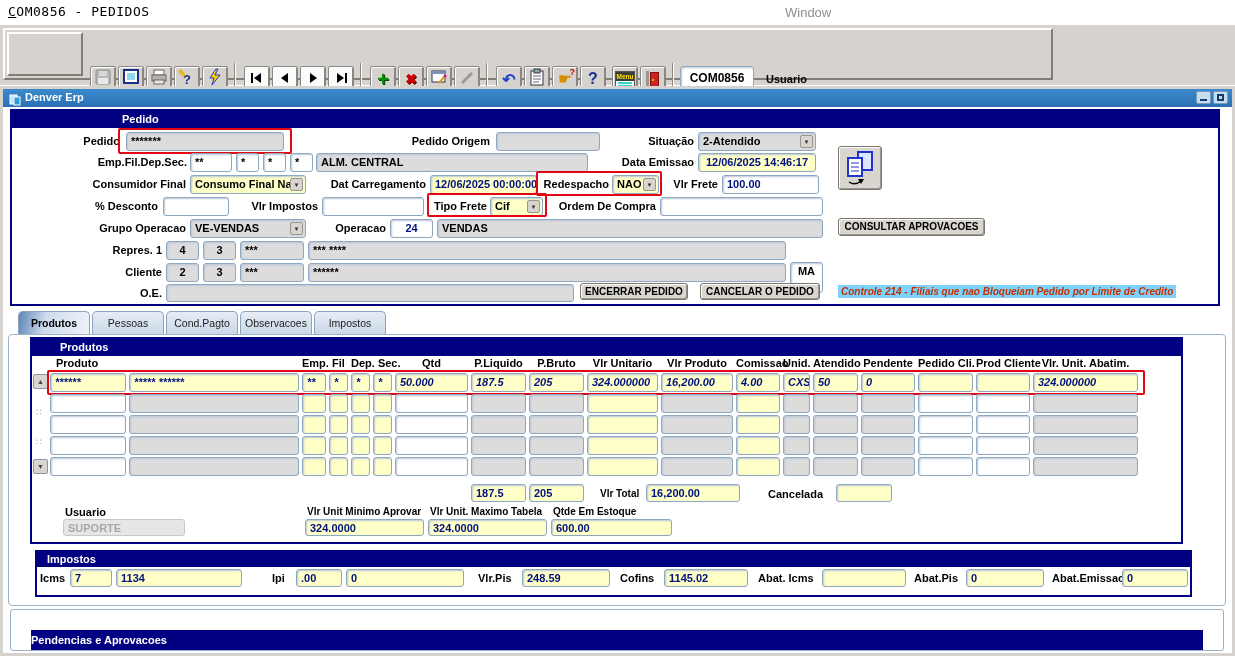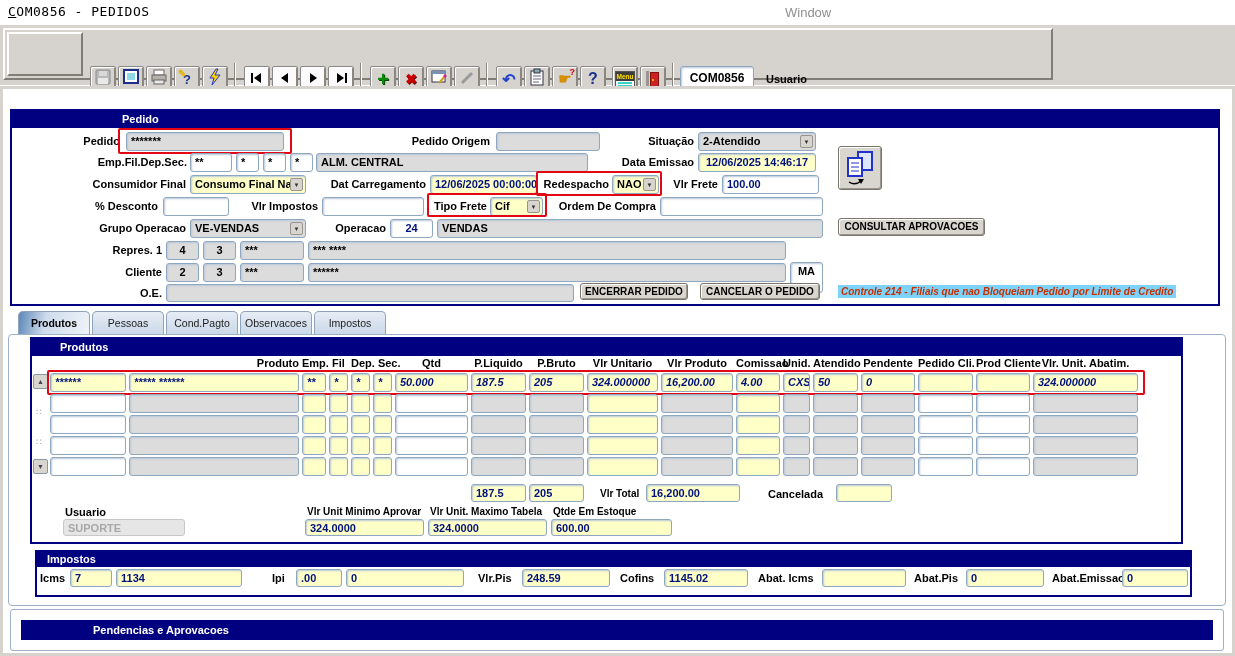--- a/index.html
+++ b/index.html
@@ -29,21 +29,21 @@
   .tsep{position:absolute;top:38px;width:2px;height:32px;border-left:1px solid #8a867e;border-right:1px solid #fff}
   
   .tab{position:absolute;top:311px;height:24px;border:1px solid #8ba3bd;border-bottom:none;border-radius:5px 5px 0 0;background:linear-gradient(#e6edf5,#c9d7e8);font-size:10.5px;color:#222;text-align:center;line-height:23px;cursor:default}
   .tab.active{background:linear-gradient(100deg,#5d87b8 0%,#cfdcec 38%,#eef3f9 100%);font-weight:bold;color:#000}
   
   .prow{position:absolute;left:50px;display:flex;gap:3px;height:19px}
   .prow .f{position:relative;height:19px;flex:none}
   .hrow{position:absolute;left:50px;display:flex;gap:3px;height:14px}
   .hc{flex:none;font-size:11px;font-weight:bold;color:#000;text-align:center;white-space:nowrap;overflow:visible}
   .cc{width:76px}.cd{width:170px}.ce{width:24px}.cf{width:19px}.cg{width:19px}.ch{width:19px}.cq{width:73px}.cl{width:55px}.cb{width:55px}.cu{width:71px}.cp{width:72px}.cm{width:44px}.cn{width:27px}.ca{width:45px}.cpe{width:54px}.cpc{width:55px}.cpr{width:54px}.cab{width:105px}
-  .h1{width:249px;text-align:right;padding-left:6px}.h2{width:24px}.h3{width:19px}.h4{width:41px}
+  .h1{width:249px;text-align:left;padding-left:6px}.h2{width:24px}.h3{width:19px}.h4{width:41px}
   .sbtn{position:absolute;left:33px;width:15px;height:15px;background:#d9d6d0;border:1px solid #8a96a8;border-radius:2px;font-size:7px;color:#445;text-align:center;line-height:13px}
   .grip{position:absolute;left:36px;color:#98a2b0;font-size:9px;line-height:8px}
   .flbl{position:absolute;font-size:10px;font-weight:bold;color:#000;white-space:nowrap}
   .note{position:absolute;background:#7dd3fc;color:#c53000;font-size:10px;font-weight:bold;font-style:italic;white-space:nowrap;padding:1px 3px}
   .titlebar-btn{position:absolute;top:2px;width:15px;height:13px;background:#c6dcef;border:1px solid #7e9cba;border-radius:2px}
 </style>
 </head>
 <body>
 
 <div id="screen">
@@ -169,20 +169,33 @@
       </span>
     </div>
 
     <div class="tsep" style="left:672px"></div>
 
     <div class="f c" style="left:680px;top:41px;width:74px;height:25px;font-size:12px;color:#000;line-height:19px">COM0856</div>
     <div class="lbl lbl-l" style="left:766px;top:48px">Usuario</div>
   </div>
 
   <div class="abs" style="left:0;top:86px;width:1235px;height:570px;border:3px solid #d6d3ce;background:#fff"></div>
+  <div class="abs" style="left:3px;top:89px;width:1229px;height:18px;background:linear-gradient(#3b8ace,#2a70b2);color:#fff">
+    <span class="abs" style="left:6px;top:3px"><svg width="12" height="12">
+          <rect x="1" y="1" width="7" height="9" fill="#bfe2ff" stroke="#fff"></rect>
+          <rect x="5" y="3" width="6" height="8" fill="#2a9ad8" stroke="#fff"></rect>
+        </svg></span>
+    <span class="abs" style="left:22px;top:2px;font-size:11px;font-weight:bold">Denver Erp</span>
+    <span class="titlebar-btn" style="left:1193px">
+        <span style="position:absolute;left:3px;bottom:2px;width:7px;height:2px;background:#123a6b"></span>
+      </span>
+    <span class="titlebar-btn" style="left:1210px">
+        <span style="position:absolute;left:3px;top:2px;width:7px;height:7px;border:2px solid #123a6b"></span>
+      </span>
+  </div>
 
   <div class="panel" style="left:10px;top:109px;width:1210px;height:197px">
     <div class="navyhdr" style="padding-left:110px">Pedido</div>
   </div>
 
   <div class="lbl" style="left:58px;top:135px;width:62px">Pedido</div>
   <div class="f fg tb" style="left:126px;top:132px;width:158px">*******</div>
   <div class="redbox" style="left:118px;top:128px;width:174px;height:26px"></div>
   <div class="lbl" style="left:394px;top:135px;width:96px">Pedido Origem</div>
   <div class="f fg tb" style="left:496px;top:132px;width:104px"></div>
@@ -424,16 +437,16 @@
   <div class="lbl lbl-l" style="left:620px;top:572px">Cofins</div>
   <div class="f fy r" style="left:664px;top:569px;width:84px;height:18px">1145.02</div>
   <div class="lbl lbl-l" style="left:758px;top:572px">Abat. Icms</div>
   <div class="f fy" style="left:822px;top:569px;width:84px;height:18px"></div>
   <div class="lbl lbl-l" style="left:914px;top:572px">Abat.Pis</div>
   <div class="f fy r" style="left:966px;top:569px;width:78px;height:18px">0</div>
   <div class="lbl lbl-l" style="left:1052px;top:572px">Abat.Emissao</div>
   <div class="f fy r" style="left:1122px;top:569px;width:66px;height:18px">0</div>
 
   <div class="abs" style="left:10px;top:609px;width:1214px;height:42px;border:1px solid #9cb2ca;border-radius:3px;background:#fff">
-    <div class="navyhdr" style="margin:10px;padding-left:72px;line-height:20px">Pendencias e Aprovacoes</div>
+    <div class="navyhdr" style="margin:20px;line-height:20px">Pendencias e Aprovacoes</div>
   </div>
 
 </div>
 
 </body></html>

